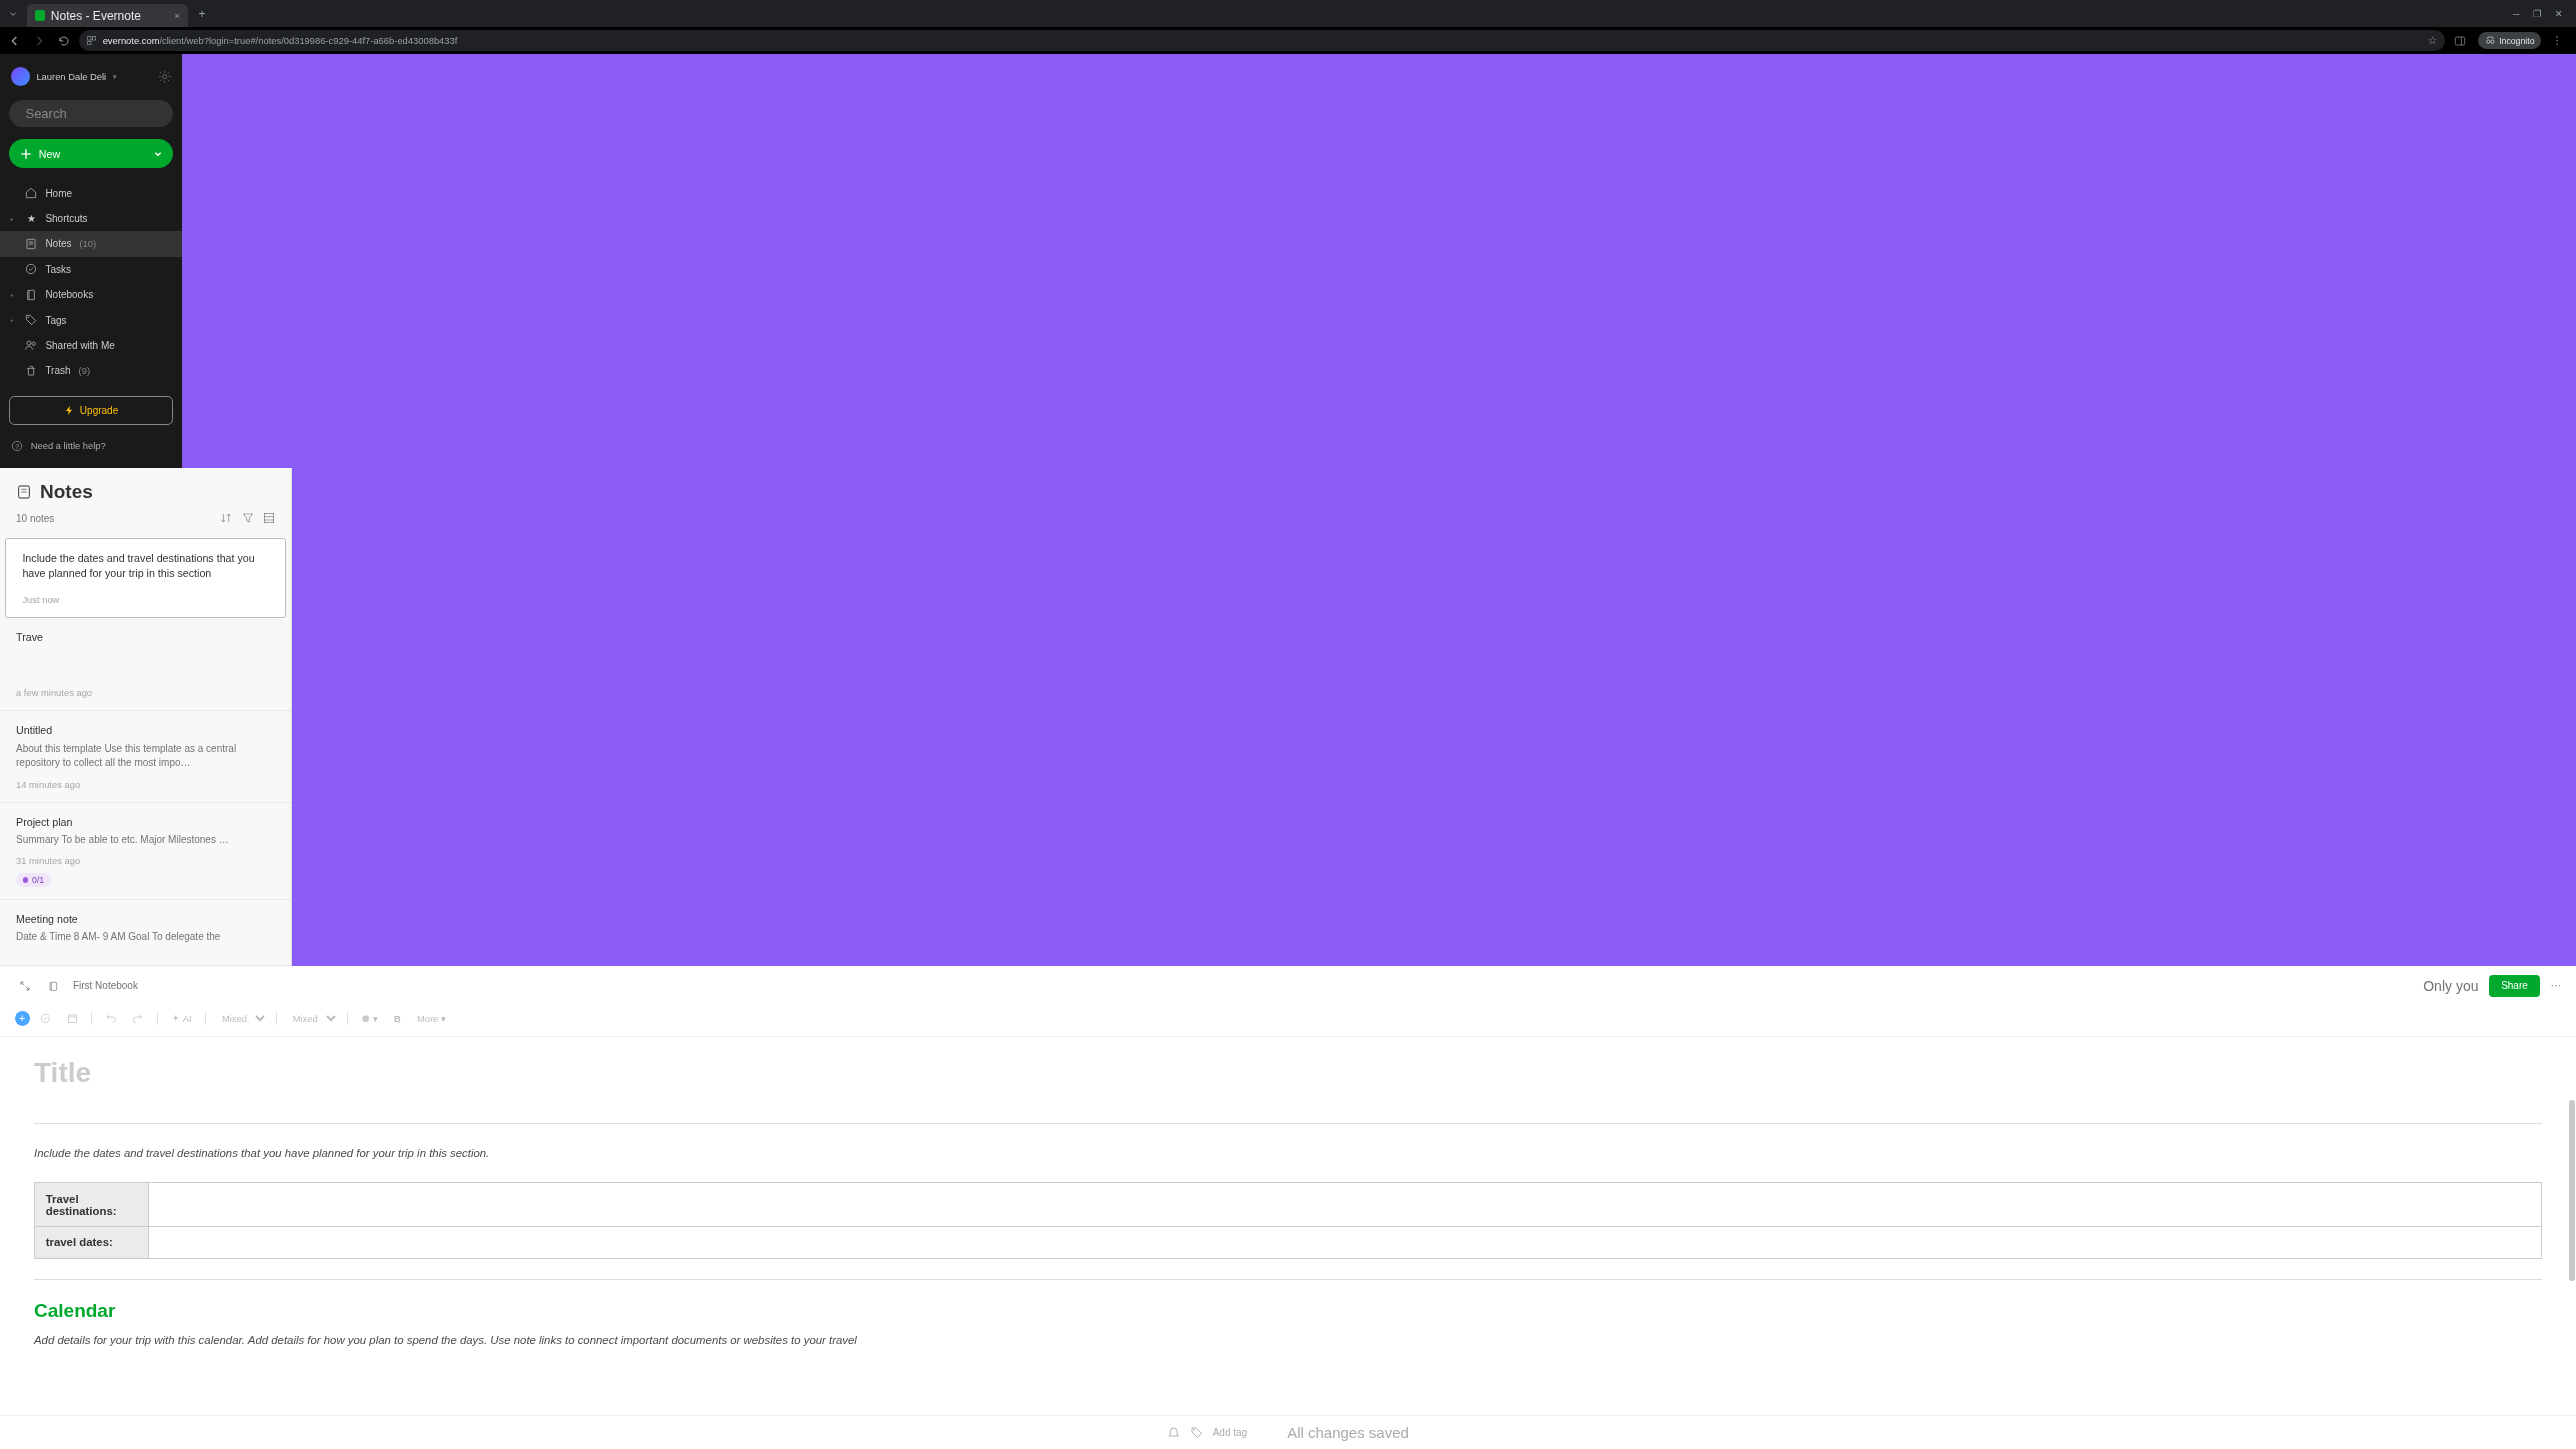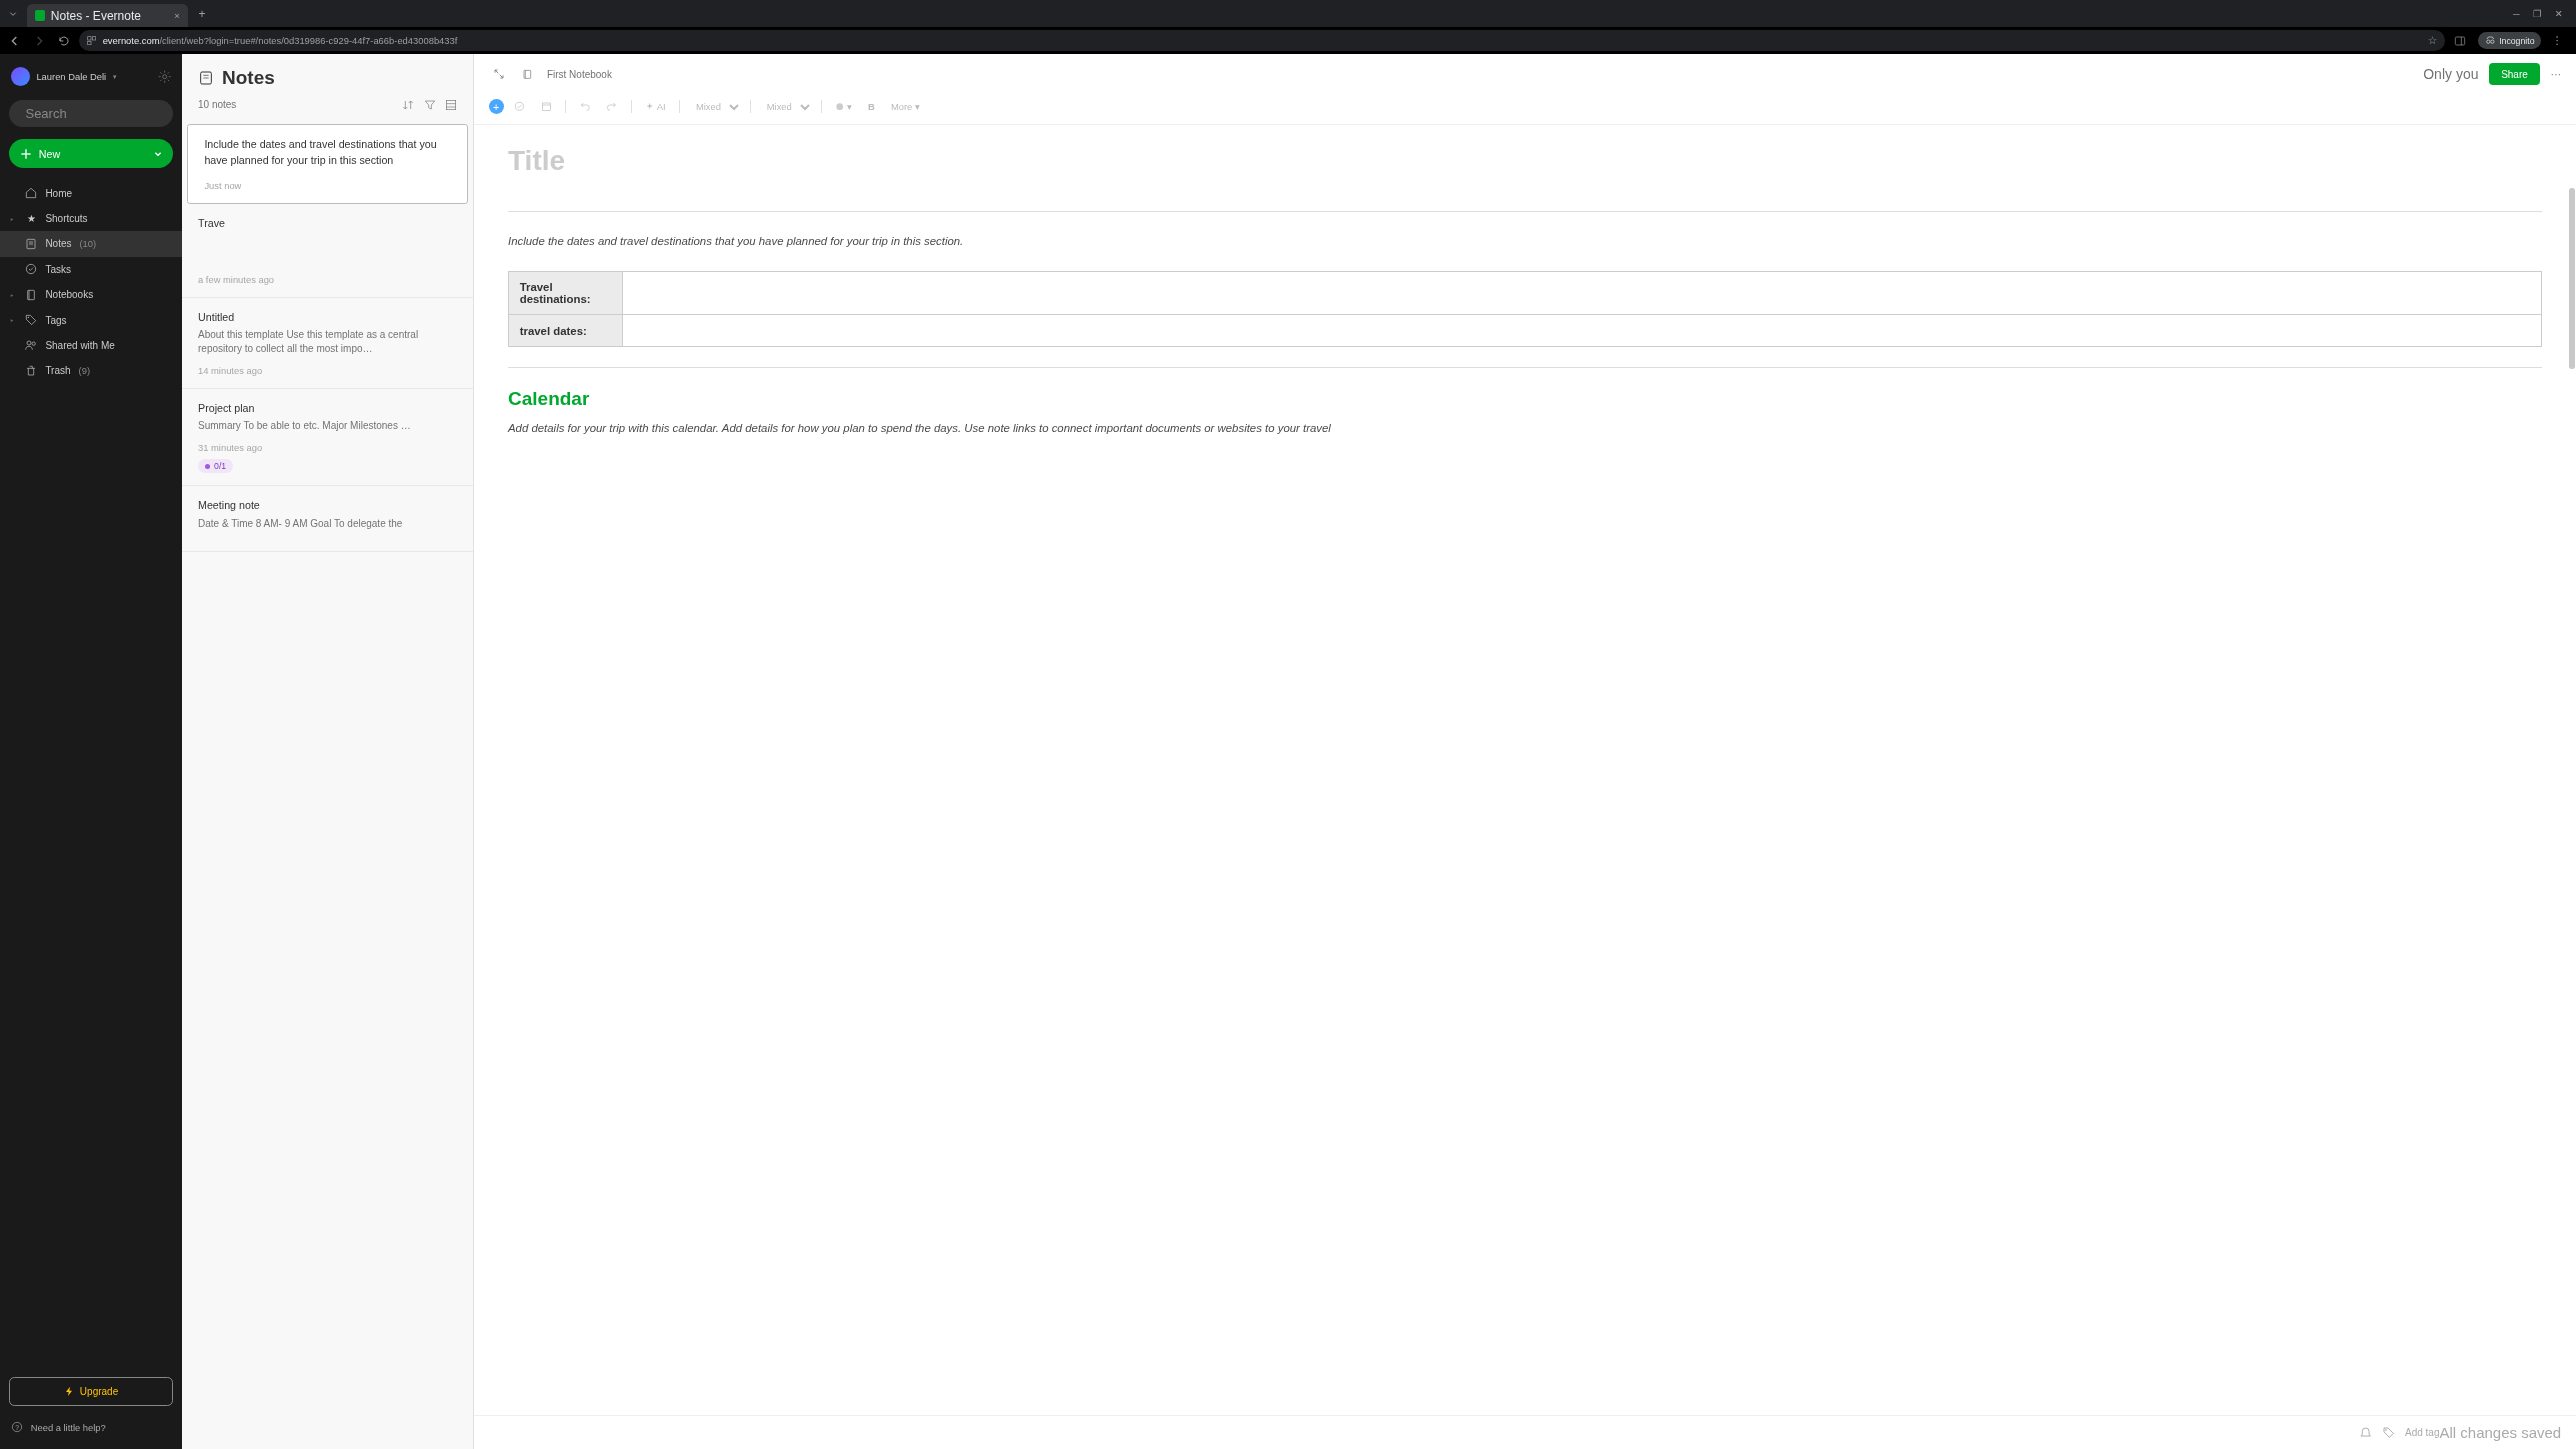--- a/index.html
+++ b/index.html
@@ -23,21 +23,21 @@
 .address-bar { flex: 1; background: #202124; border-radius: 13.4px; height: 21.5px; display: flex; align-items: center; padding: 0 8px; gap: 6.7px; }
 .site-info { color: #9aa0a6; font-size: 9.4px; }
 .url { color: #9aa0a6; font-size: 9.4px; flex: 1; }
 .url .domain { color: #e8eaed; }
 .star-btn { color: #9aa0a6; cursor: pointer; }
 .toolbar-icons { display: flex; align-items: center; gap: 8px; padding-right: 5.4px; }
 .incognito-badge { display: flex; align-items: center; gap: 4px; background: #3c4043; padding: 2.7px 6.7px; border-radius: 10.7px; color: #e8eaed; font-size: 8.7px; }
 .menu-dots { color: #9aa0a6; cursor: pointer; padding: 2.7px; }
 
 
-.app { display: flex; height: calc(100vh - 54px); background: #8b5cf6; }
+.app { display: flex; height: calc(100vh - 54px); background: #8b5cf6; flex-direction: column; }
 
 
 .sidebar { width: 182px; background: #1a1a1a; color: #a6a6a6; display: flex; flex-direction: column; padding: 8px 0; }
 .sidebar-header { display: flex; align-items: center; justify-content: space-between; padding: 5.4px 10.7px 8px; }
 .user-info { display: flex; align-items: center; gap: 6.7px; cursor: pointer; }
 .user-avatar { width: 19px; height: 19px; border-radius: 50%; background: linear-gradient(135deg, #7b4aff, #3a8cff); }
 .user-name { color: #ccc; font-size: 9.4px; }
 .user-chevron { color: #888; font-size: 6.7px; }
 .settings-btn { color: #888; cursor: pointer; }
 .search-box { margin: 5.4px 9.4px; background: #333; border-radius: 13.4px; height: 27px; display: flex; align-items: center; padding: 0 9.4px; gap: 6.7px; }
@@ -93,21 +93,21 @@
 .editor-title { font-size: 28px; font-weight: 600; color: #ccc; margin-bottom: 34px; border: none; outline: none; }
 .editor-hr { border: none; border-top: 0.7px solid #ddd; margin: 20px 0; }
 .editor-para { font-size: 11.4px; font-style: italic; color: #4a4a4a; line-height: 1.6; margin-bottom: 20px; }
 .editor-table { width: 100%; border-collapse: collapse; margin-bottom: 20px; }
 .editor-table td { border: 0.7px solid #ccc; padding: 9.4px 10.7px; font-size: 11.4px; }
 .editor-table td.label { background: #ebebeb; font-weight: 600; width: 114px; }
 .section-heading { font-size: 19px; font-weight: 600; color: #00a82d; margin-bottom: 9.4px; }
 .section-para { font-size: 11.4px; font-style: italic; color: #4a4a4a; line-height: 1.6; }
 
 
-.editor-footer { display: flex; align-items: center; justify-content: flex-end; padding: 8px 14.8px; border-top: 0.7px solid #eee; }
+.editor-footer { display: flex; align-items: center; justify-content: center; padding: 8px 14.8px; border-top: 0.7px solid #eee; gap: 40px; }
 .footer-left { display: flex; align-items: center; gap: 9.4px; }
 .footer-icon { color: #888; cursor: pointer; }
 .add-tag { color: #aaa; font-size: 10px; }
 .save-status { color: #aaa; font-size: 15px; }
 
 
 .scrollbar-track { position: absolute; right: 1.3px; top: 40px; bottom: 40px; width: 6.7px; }
 .scrollbar-thumb { position: absolute; right: 0; top: 94px; width: 5.4px; height: 181px; background: #c8c8c8; border-radius: 2.7px; }
 
 svg { display: block; }

